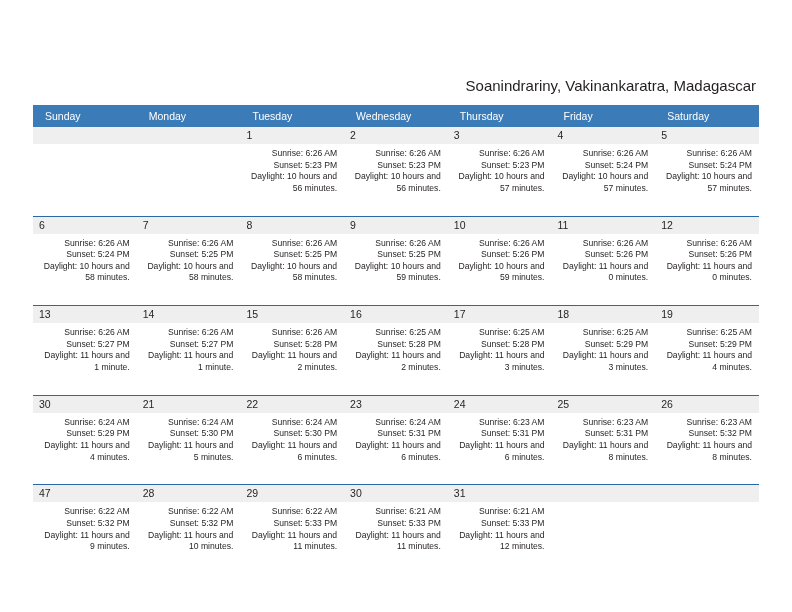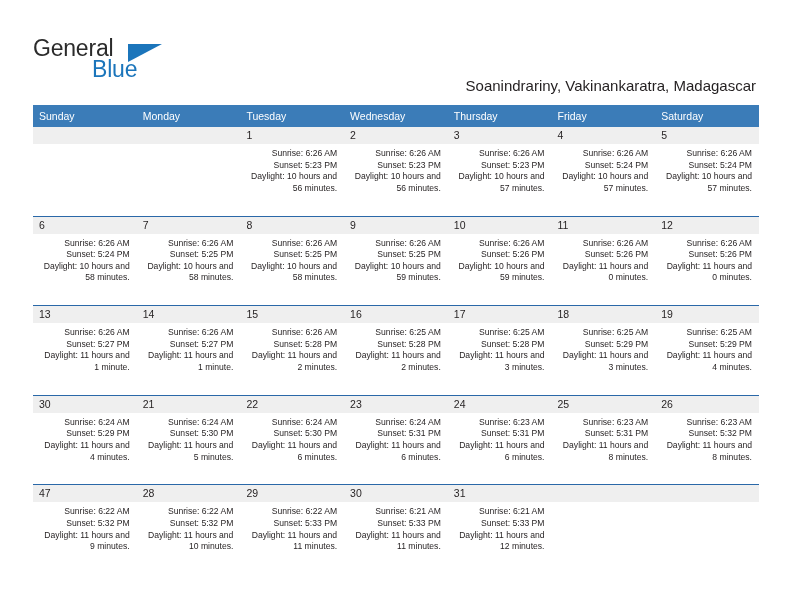--- a/index.html
+++ b/index.html
@@ -97,21 +97,21 @@
     table-layout: fixed;
   }
   .calendar col { width: 103.71px; }
 
   thead th {
     background: #3b7cb8;
     color: #ffffff;
     font-size: 10.5px;
     font-weight: normal;
     text-align: left;
-    padding: 5px 0 5px 6px;
+    padding: 5px 0 5px 12px;
     height: 18px;
     box-sizing: border-box;
     border: none;
   }
 
   tbody tr { height: 88.6px; }
 
   tbody td {
     vertical-align: top;
     padding: 0;
@@ -147,25 +147,20 @@
   .details .line { white-space: normal; }
   td.empty .datenum-band { background: #efefef; }
 </style>
 </head>
 <body>
 
 <div class="page">
 
   <div class="header">
 
-    <div class="logo">
-      <span class="logo-general">General</span>
-      <span class="logo-tri"></span>
-      <span class="logo-blue">Blue</span>
-    </div>
 
     <div class="subtitle">Soanindrariny, Vakinankaratra, Madagascar</div>
   </div>
 
   <table class="calendar">
     <colgroup>
       <col>
         <col>
         <col>
         <col>

